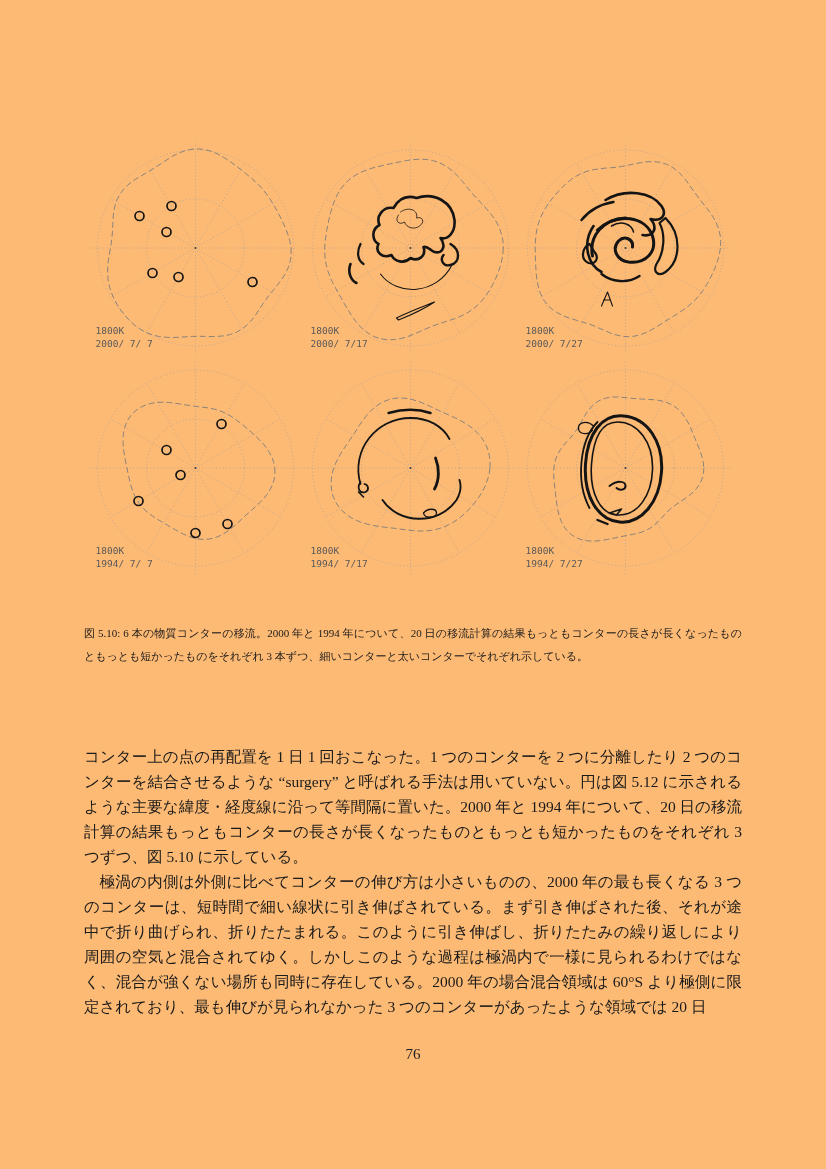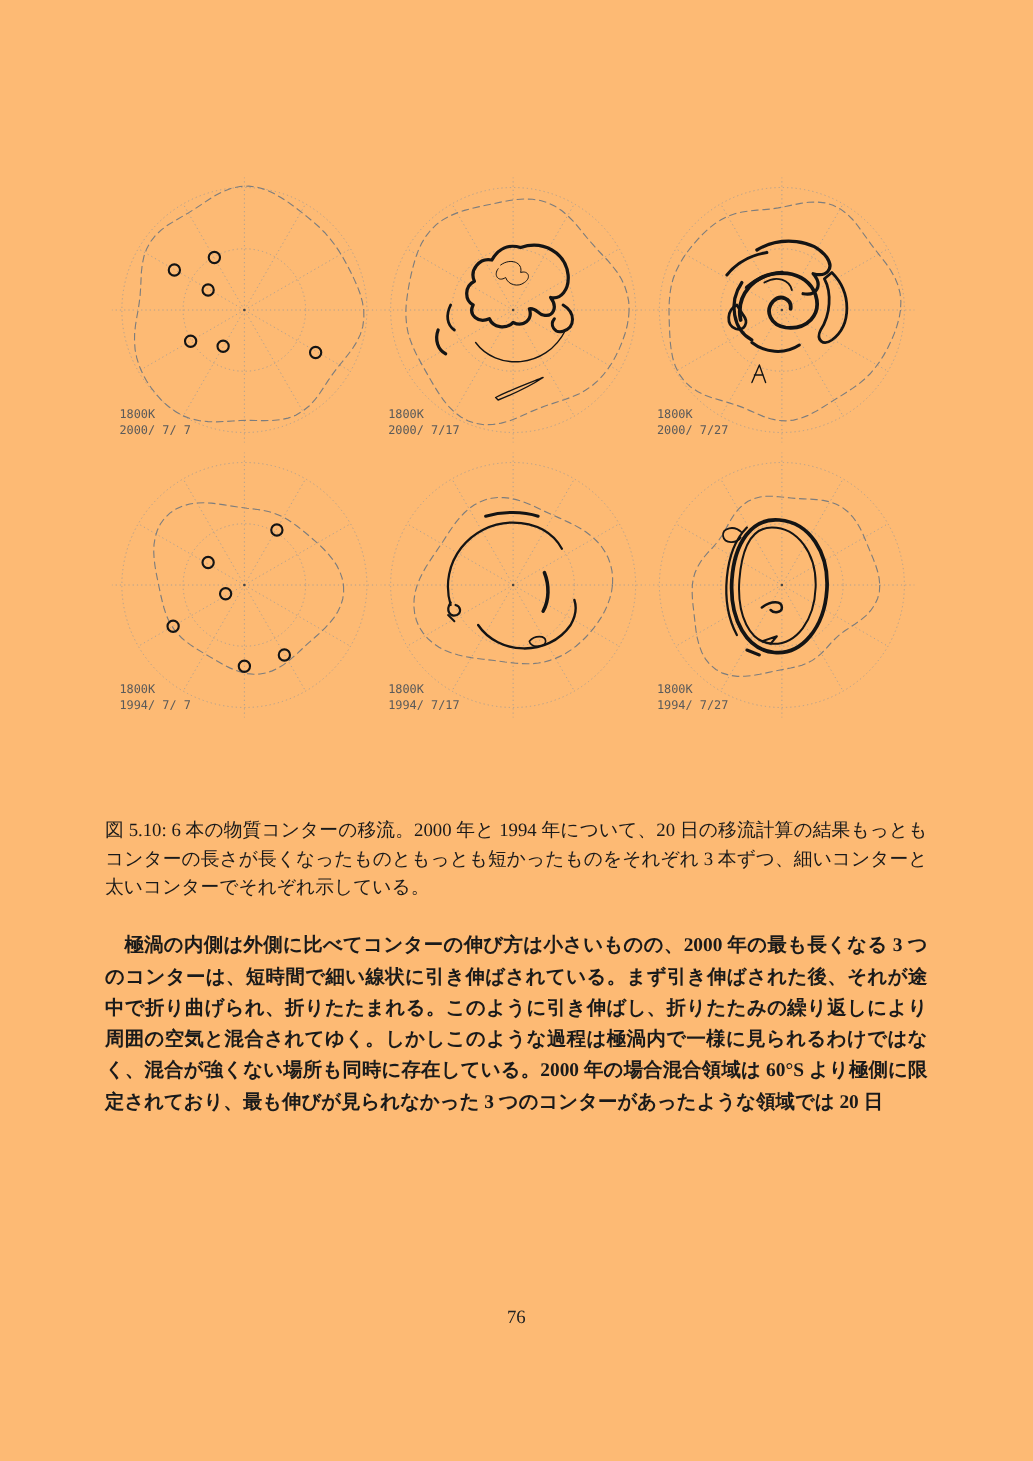--- a/index.html
+++ b/index.html
@@ -15,31 +15,30 @@
   .figure-area{
     position:absolute;left:88px;top:138px;
     display:grid;
     grid-template-columns:repeat(3,215px);
     grid-auto-rows:220px;
   }
   .figure-panel{position:relative;width:215px;height:220px;}
   .figure-panel svg{display:block;}
   .figure-caption{
     position:absolute;left:84px;top:622px;width:658px;
-    font-size:15px;line-height:22.5px;
+    font-size:11px;line-height:22.5px;
     text-align:justify;
-    margin-top:32px;
   }
   .body-text{
     position:absolute;left:84px;top:744px;width:658px;
     font-size:15.5px;line-height:25px;
     text-align:justify;
   }
   .body-text p{margin:0;}
-  .body-text p.indent{text-indent:1em;font-weight:bold;}
+  .body-text p.indent{text-indent:1em;}
   .page-number{
     position:absolute;left:0;top:1046px;width:826px;
     text-align:center;font-size:15px;color:#222;
   }
 </style>
 </head>
 <body>
 
 <div class="page">
 
@@ -217,18 +216,19 @@
           <path d="M -28,52 L -18,56" fill="none" stroke="#141414" stroke-width="2.4" stroke-linecap="round" stroke-linejoin="round"></path>
           <text x="-100" y="86" fill="#5a5a5a" font-size="9.5" font-family="&quot;DejaVu Sans Mono&quot;,&quot;Liberation Sans&quot;,monospace">1800K</text>
           <text x="-100" y="99" fill="#5a5a5a" font-size="9.5" font-family="&quot;DejaVu Sans Mono&quot;,&quot;Liberation Sans&quot;,monospace">1994/ 7/27</text>
         </svg>
       </div>
     </div>
 
   <div class="figure-caption">図 5.10: 6 本の物質コンターの移流。2000 年と 1994 年について、20 日の移流計算の結果もっともコンターの長さが長くなったものともっとも短かったものをそれぞれ 3 本ずつ、細いコンターと太いコンターでそれぞれ示している。</div>
 
   <div class="body-text">
+    <p>コンター上の点の再配置を 1 日 1 回おこなった。1 つのコンターを 2 つに分離したり 2 つのコンターを結合させるような “surgery” と呼ばれる手法は用いていない。円は図 5.12 に示されるような主要な緯度・経度線に沿って等間隔に置いた。2000 年と 1994 年について、20 日の移流計算の結果もっともコンターの長さが長くなったものともっとも短かったものをそれぞれ 3 つずつ、図 5.10 に示している。</p>
     <p class="indent">極渦の内側は外側に比べてコンターの伸び方は小さいものの、2000 年の最も長くなる 3 つのコンターは、短時間で細い線状に引き伸ばされている。まず引き伸ばされた後、それが途中で折り曲げられ、折りたたまれる。このように引き伸ばし、折りたたみの繰り返しにより周囲の空気と混合されてゆく。しかしこのような過程は極渦内で一様に見られるわけではなく、混合が強くない場所も同時に存在している。2000 年の場合混合領域は 60°S より極側に限定されており、最も伸びが見られなかった 3 つのコンターがあったような領域では 20 日</p>
   </div>
 
   <div class="page-number">76</div>
 
 </div>
 
 </body></html>

